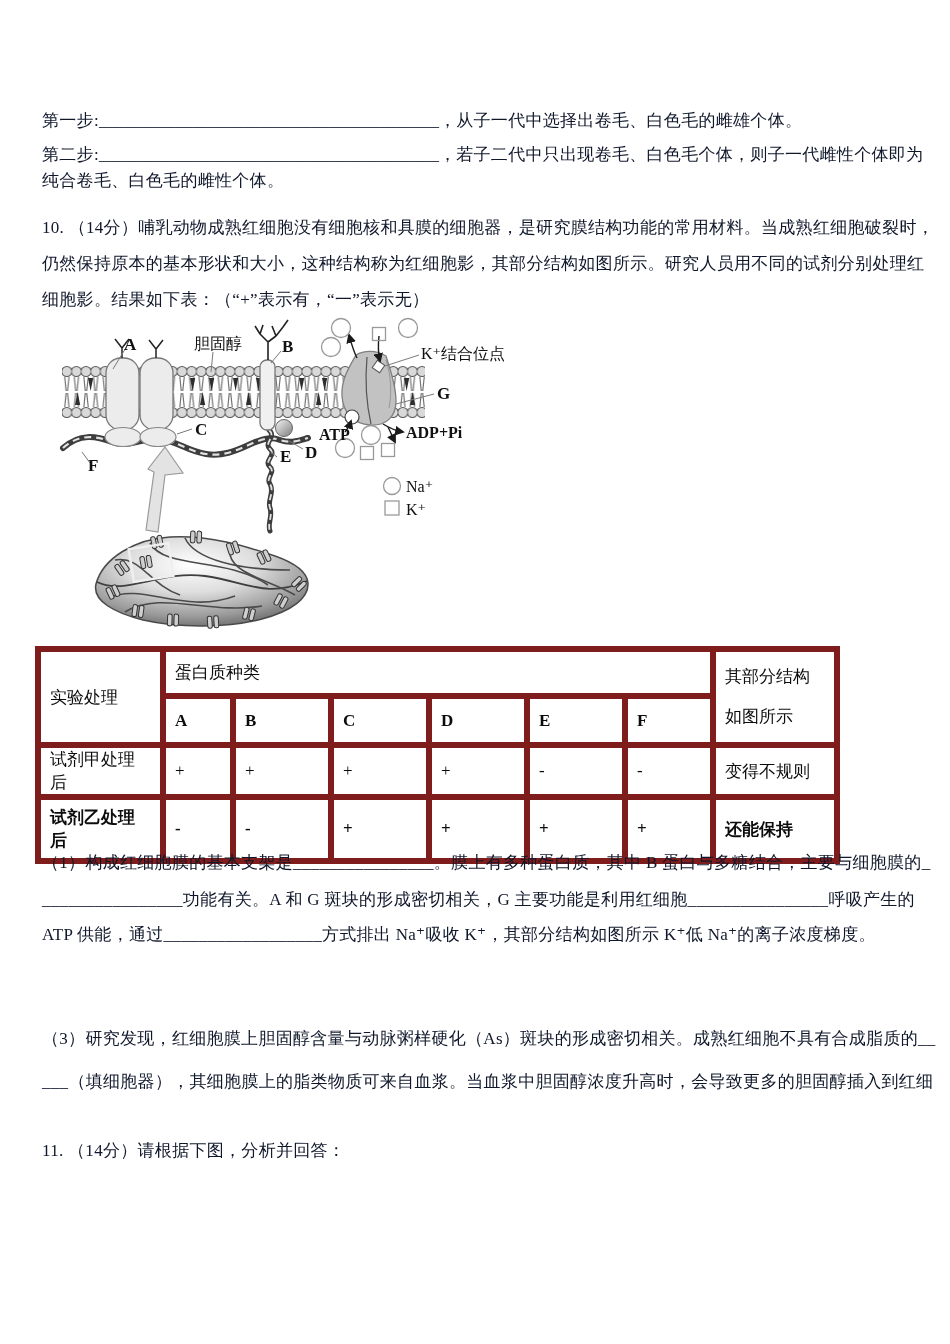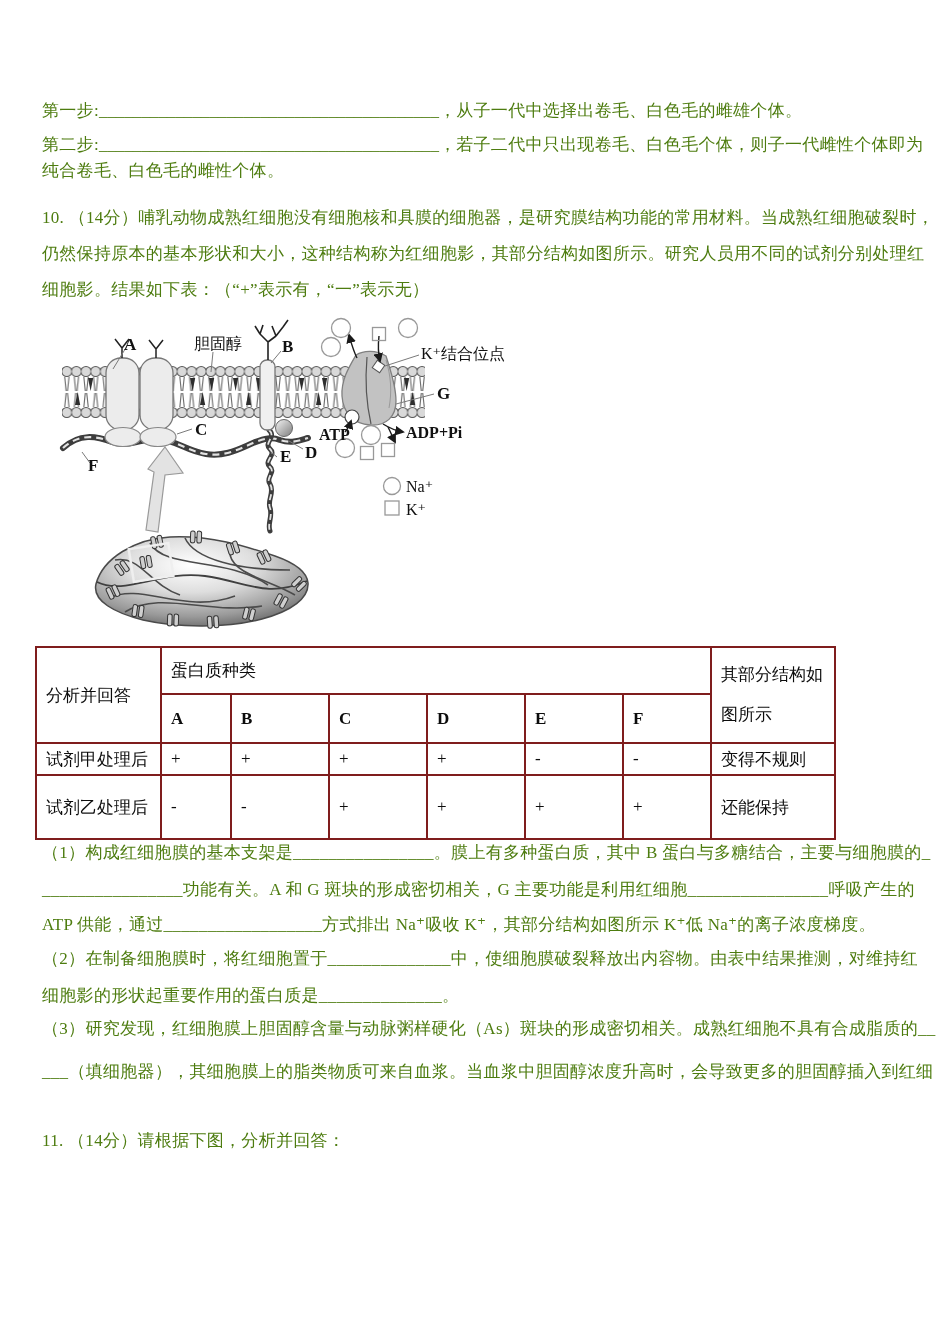--- a/index.html
+++ b/index.html
@@ -3,37 +3,37 @@
 <meta charset="utf-8">
 <style>
   html,body{margin:0;padding:0;}
   body{
     width:950px;height:1344px;background:#ffffff;position:relative;
     font-family:"Liberation Serif","DejaVu Serif",serif;color:#0c0c0c;
   }
   .page{position:absolute;inset:0;}
   .line{
     position:absolute;left:42px;font-size:17px;line-height:21px;
-    letter-spacing:0.3px;white-space:pre;color:#4d7c0f;
+    letter-spacing:0.3px;white-space:pre;color:#0f172a;margin-top:10px;
   }
   .blank{letter-spacing:0;}
   table.qtable{
     position:absolute;left:35px;top:646px;border-collapse:collapse;
     table-layout:fixed;width:799px;font-size:17px;color:#0c0c0c;
   }
   table.qtable td{
-    border:2px solid #7f1d1d;padding:0 9px;vertical-align:middle;
+    border:6px solid #7f1d1d;padding:0 9px;vertical-align:middle;
     overflow:hidden;
   }
   td.protein-letter{font-weight:bold;}
   td.result-head{line-height:40px;}
   tr.hrow1{height:47px;}
   tr.hrow2{height:49px;}
   tr.drow1{height:32px;margin-left:30px;}
-  tr.drow2{height:64px;}
+  tr.drow2{height:64px;font-weight:bold;}
   svg.diagram{position:absolute;left:55px;top:312px;}
   svg text{font-family:"Liberation Serif","DejaVu Serif",serif;fill:#111;}
   .lbl{font-size:17px;font-weight:bold;}
   .lbl-cn{font-size:16px;}
   .lbl-b16{font-size:16px;font-weight:bold;}
 </style>
 </head>
 <body>
 
 <div class="page">
@@ -215,21 +215,21 @@
         <col style="width:70px">
         <col style="width:98px">
         <col style="width:98px">
       <col style="width:98px">
         <col style="width:98px">
         <col style="width:88px">
         <col style="width:124px">
     </colgroup>
     <tbody>
       <tr class="hrow1">
-        <td rowspan="2">分析并回答</td>
+        <td rowspan="2">实验处理</td>
         <td colspan="6">蛋白质种类</td>
         <td rowspan="2" class="result-head">其部分结构如图所示</td>
       </tr>
       <tr class="hrow2">
         <td class="protein-letter">A</td>
         <td class="protein-letter">B</td>
         <td class="protein-letter">C</td>
         <td class="protein-letter">D</td>
         <td class="protein-letter">E</td>
         <td class="protein-letter">F</td>
@@ -254,21 +254,19 @@
         <td>+</td>
         <td>还能保持</td>
       </tr>
     </tbody>
   </table>
 
   <div class="line" style="top:842px">（1）构成红细胞膜的基本支架是________________。膜上有多种蛋白质，其中 B 蛋白与多糖结合，主要与细胞膜的_</div>
   <div class="line" style="top:879px">________________功能有关。A 和 G 斑块的形成密切相关，G 主要功能是利用红细胞________________呼吸产生的</div>
   <div class="line" style="top:914px">ATP 供能，通过__________________方式排出 Na⁺吸收 K⁺，其部分结构如图所示 K⁺低 Na⁺的离子浓度梯度。</div>
 
-  <div class="line" style="top:948px">（2）在制备细胞膜时，将红细胞置于______________中，使细胞膜破裂释放出内容物。由表中结果推测，对维持红</div>
-  <div class="line" style="top:985px">细胞影的形状起重要作用的蛋白质是______________。</div>
 
   <div class="line" style="top:1018px">（3）研究发现，红细胞膜上胆固醇含量与动脉粥样硬化（As）斑块的形成密切相关。成熟红细胞不具有合成脂质的__</div>
   <div class="line" style="top:1061px">___（填细胞器），其细胞膜上的脂类物质可来自血浆。当血浆中胆固醇浓度升高时，会导致更多的胆固醇插入到红细</div>
 
   <div class="line" style="top:1130px">11. （14分）请根据下图，分析并回答：</div>
 
 </div>
 
 </body></html>

